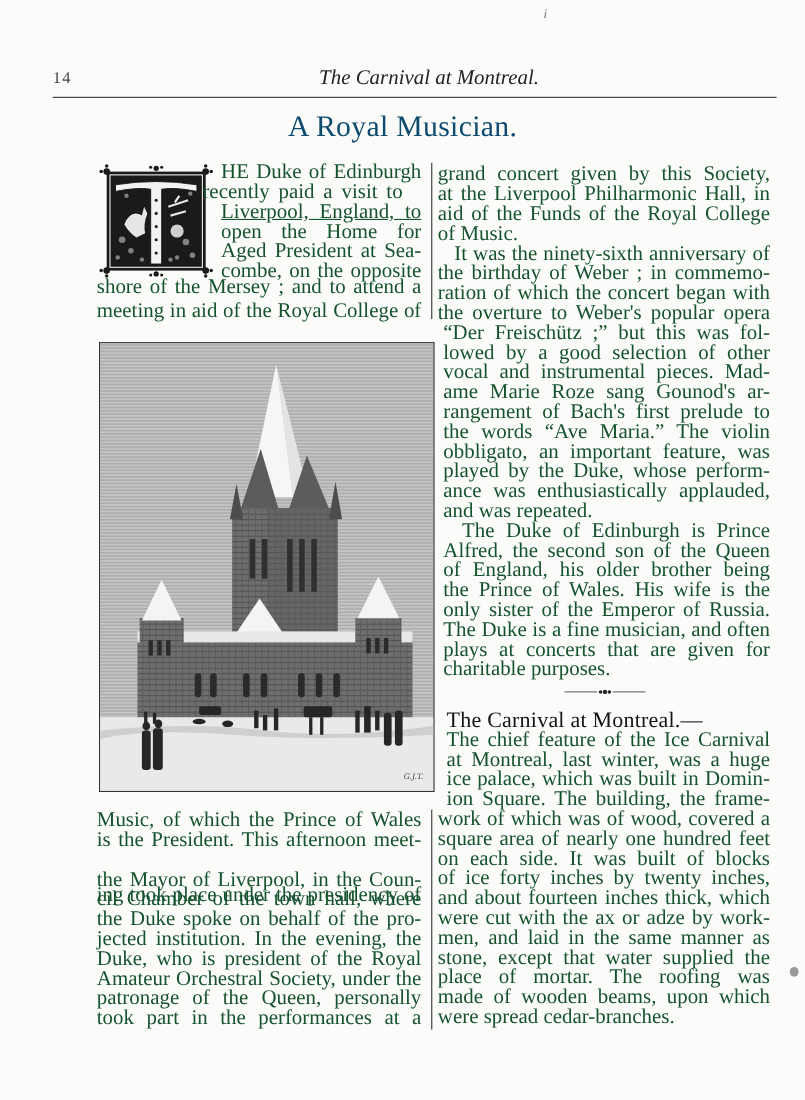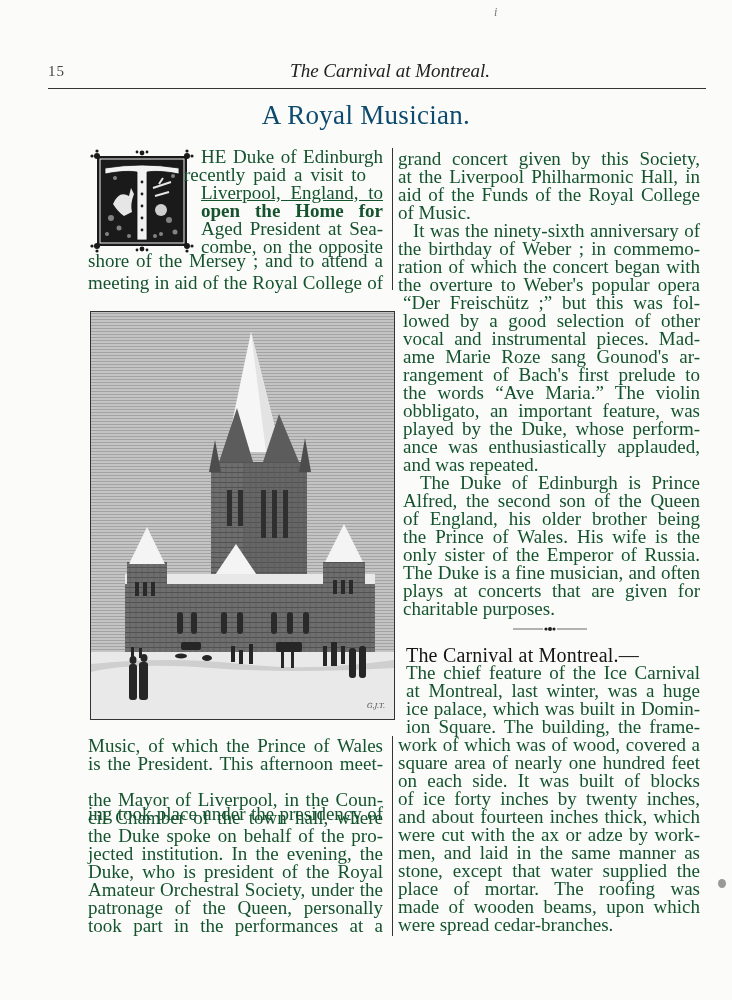--- a/index.html
+++ b/index.html
@@ -28,21 +28,21 @@
   .illustration { left: 90px; top: 311px; width: 303px; height: 407px; border: 1.5px solid #333; background: #bdbdbd; overflow: hidden; }
 
   .ornament { left: 513px; top: 625px; width: 74px; height: 8px; }
   .subhead { left: 406px; top: 644px; font-size: 20px; color: #151515; white-space: nowrap; letter-spacing: 0.2px; }
   .smudge { left: 718px; top: 879px; width: 8px; height: 9px; border-radius: 50%; background: #999; }
 </style>
 </head>
 <body>
 
 <div class="abs stray-mark">i</div>
-<div class="abs page-num">15</div>
+<div class="abs page-num">14</div>
 <div class="abs running-head">The Carnival at Montreal.</div>
 <div class="abs head-rule"></div>
 
 <div class="abs title">A Royal Musician.</div>
 
 <div class="abs col-rule" style="top:148px;height:142px;"></div>
 <div class="abs col-rule" style="top:736px;height:200px;"></div>
 
 <svg class="abs dropcap" viewBox="0 0 106 106">
   <rect x="8" y="8" width="90" height="90" fill="#1a1a1a"></rect>
@@ -89,21 +89,21 @@
     <circle cx="53" cy="101" r="2.4"></circle>
       <circle cx="48" cy="102" r="1.4"></circle>
       <circle cx="58" cy="102" r="1.4"></circle>
   </g>
 </svg>
 
 <div>
   <div class="text-line" style="left:201px;top:148px;width:182px;">HE Duke of Edinburgh</div>
   <div class="text-line" style="left:184px;top:166px;width:182px;">recently paid a visit to</div>
   <div class="text-line" style="left:201px;top:184px;width:182px;text-decoration:underline;">Liverpool, England, to</div>
-  <div class="text-line" style="left:201px;top:202px;width:182px;font-weight:bold;">open the Home for</div>
+  <div class="text-line" style="left:201px;top:202px;width:182px;">open the Home for</div>
   <div class="text-line" style="left:201px;top:220px;width:182px;">Aged President at Sea-</div>
   <div class="text-line" style="left:201px;top:238px;width:182px;">combe, on the opposite</div>
   <div class="text-line" style="left:88px;top:252px;width:295px;">shore of the Mersey ; and to attend a</div>
   <div class="text-line" style="left:88px;top:274px;width:295px;">meeting in aid of the Royal College of</div>
 </div>
 
 <svg class="abs illustration" viewBox="0 0 303 407" preserveAspectRatio="none">
   <defs>
     <pattern id="hatch" width="4" height="3" patternUnits="userSpaceOnUse">
       <rect width="4" height="3" fill="#c4c4c4"></rect>

